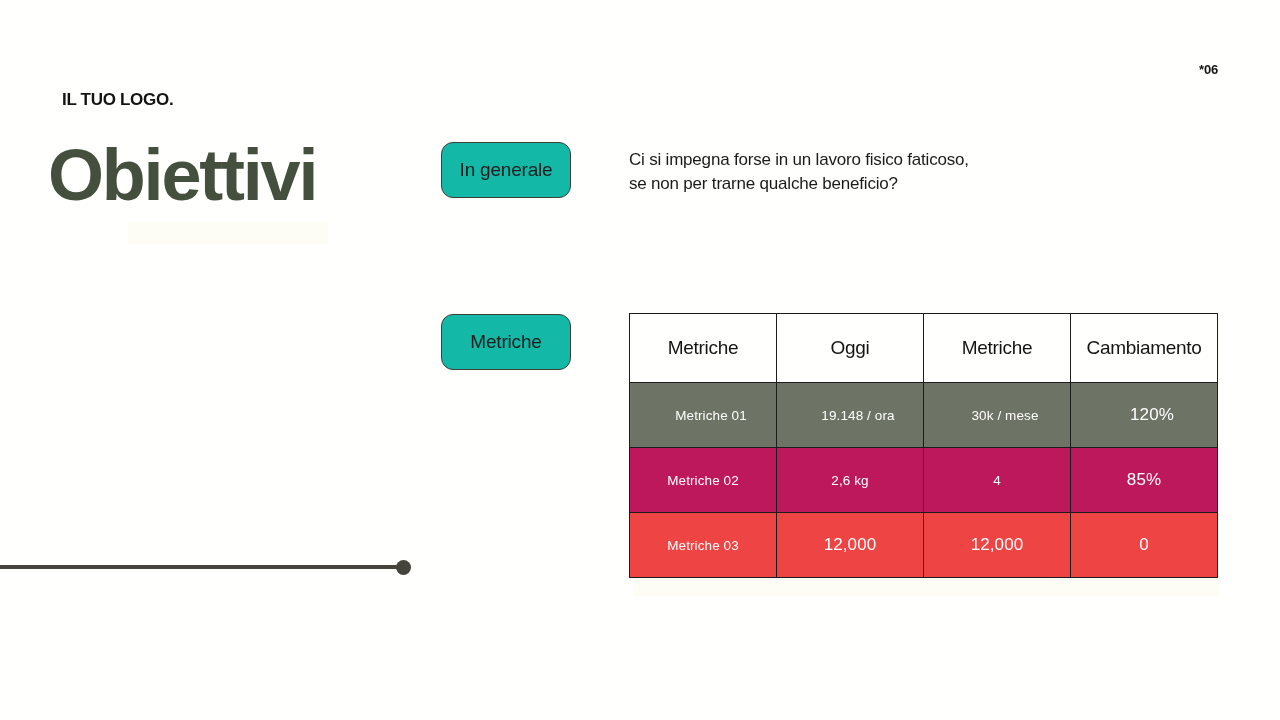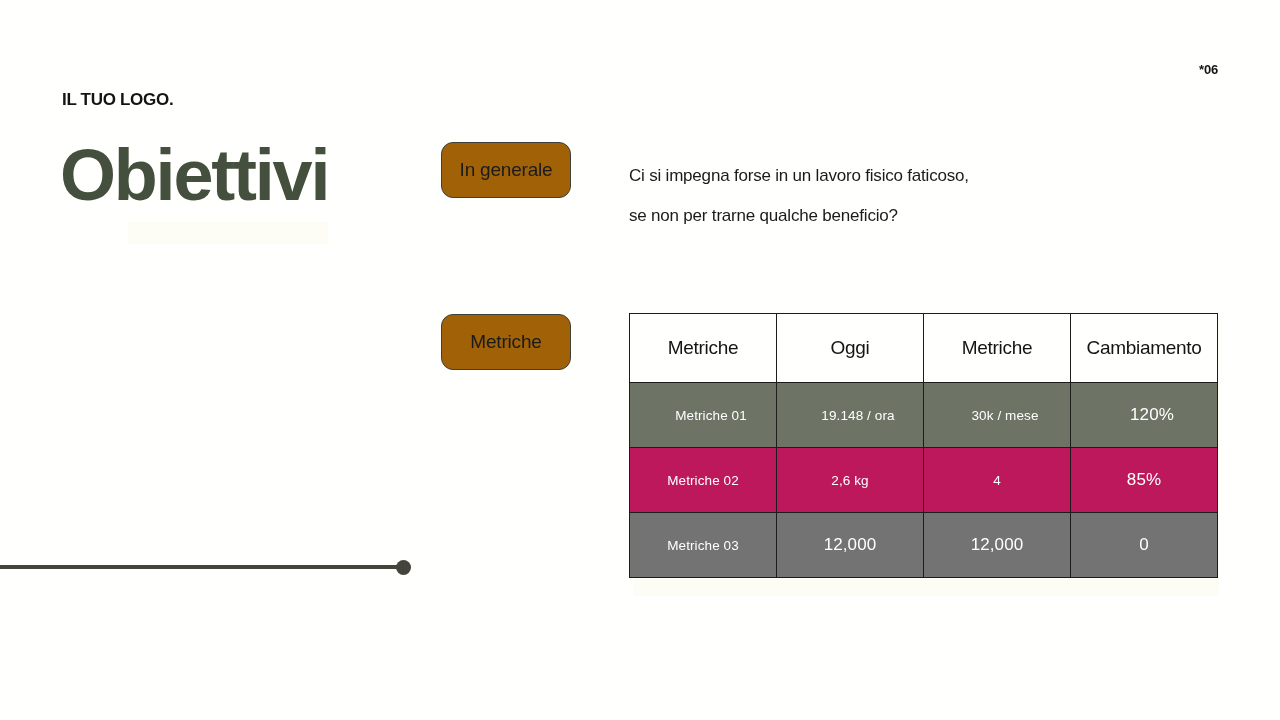--- a/index.html
+++ b/index.html
@@ -37,21 +37,21 @@
     top: 62px;
     font-size: 13px;
     font-weight: 700;
     letter-spacing: -0.2px;
     color: #141414;
   }
 
   
   .title {
     position: absolute;
-    left: 60px;
+    left: 48px;
     top: 136px;
     font-size: 72px;
     line-height: 78px;
     font-weight: 700;
     letter-spacing: -2.2px;
     color: #44503d;
     white-space: nowrap;
   }
   .title-shade {
     position: absolute;
@@ -61,21 +61,21 @@
     height: 22px;
     background: #fdfdf6;
   }
 
   
   .pill {
     position: absolute;
     box-sizing: border-box;
     border: 1.6px solid #3f3f3a;
     border-radius: 12px;
-    background: #a16207;
+    background: #14b8a6;
     display: flex;
     align-items: center;
     justify-content: center;
     font-size: 19px;
     color: #1b1b1b;
     letter-spacing: -0.2px;
   }
   .pill-general {
     left: 441px;
     top: 142px;
@@ -93,21 +93,21 @@
   .intro {
     position: absolute;
     left: 629px;
     top: 148px;
     width: 480px;
     font-size: 17px;
     line-height: 24px;
     color: #1b1b1b;
     letter-spacing: -0.2px;
   }
-  .intro div { white-space: nowrap; margin-top: 16px; }
+  .intro div { white-space: nowrap; }
 
   
   .table-shade {
     position: absolute;
     left: 633px;
     top: 318px;
     width: 586px;
     height: 278px;
     background: #fdfdf6;
   }
@@ -154,21 +154,21 @@
     background: #be185d;
     color: #ffffff;
     font-size: 13.5px;
     letter-spacing: 0.1px;
   }
   .row2 td.accent {
     font-size: 17px;
   }
   .row3 td {
     height: 64px;
-    background: #737373;
+    background: #ef4444;
     color: #ffffff;
     font-size: 17px;
     letter-spacing: 0.1px;
   }
   .row3 td.label {
     font-size: 13.5px;
   }
   .row3 td.accent {
     font-size: 17px;
   }

